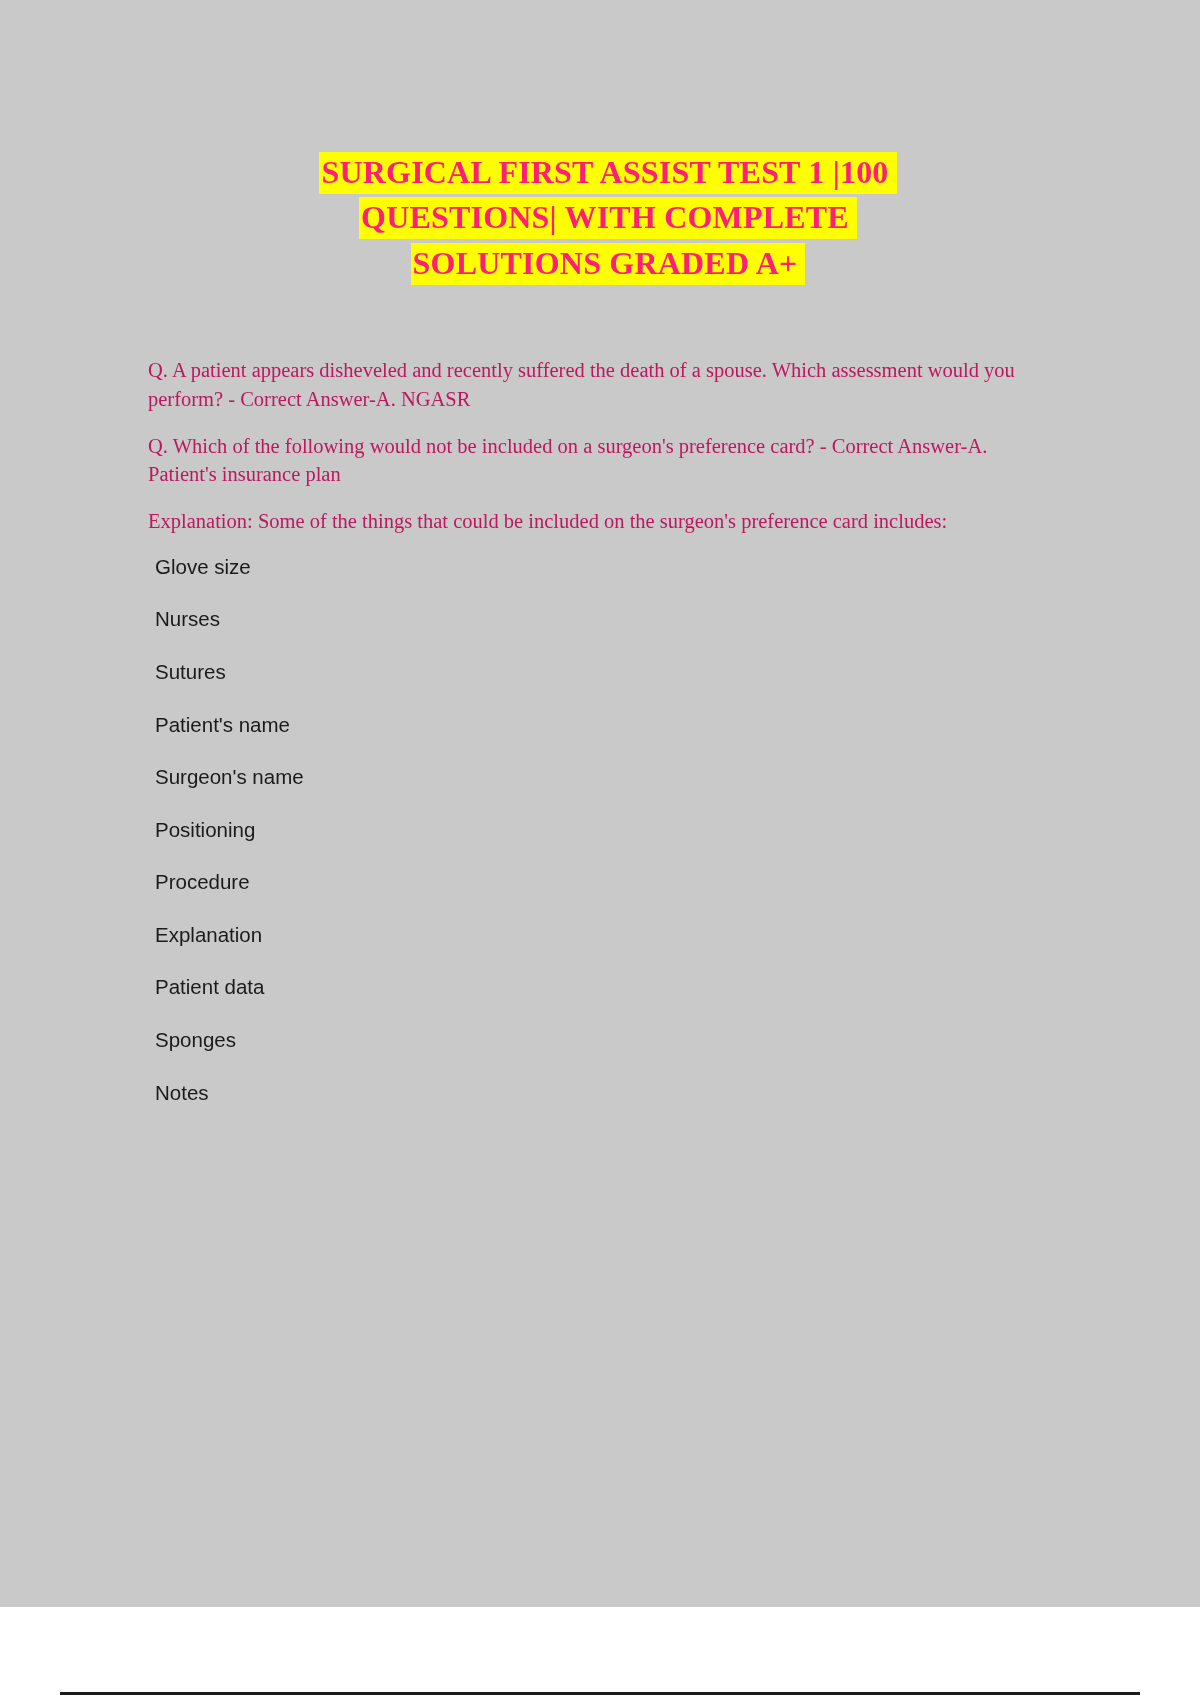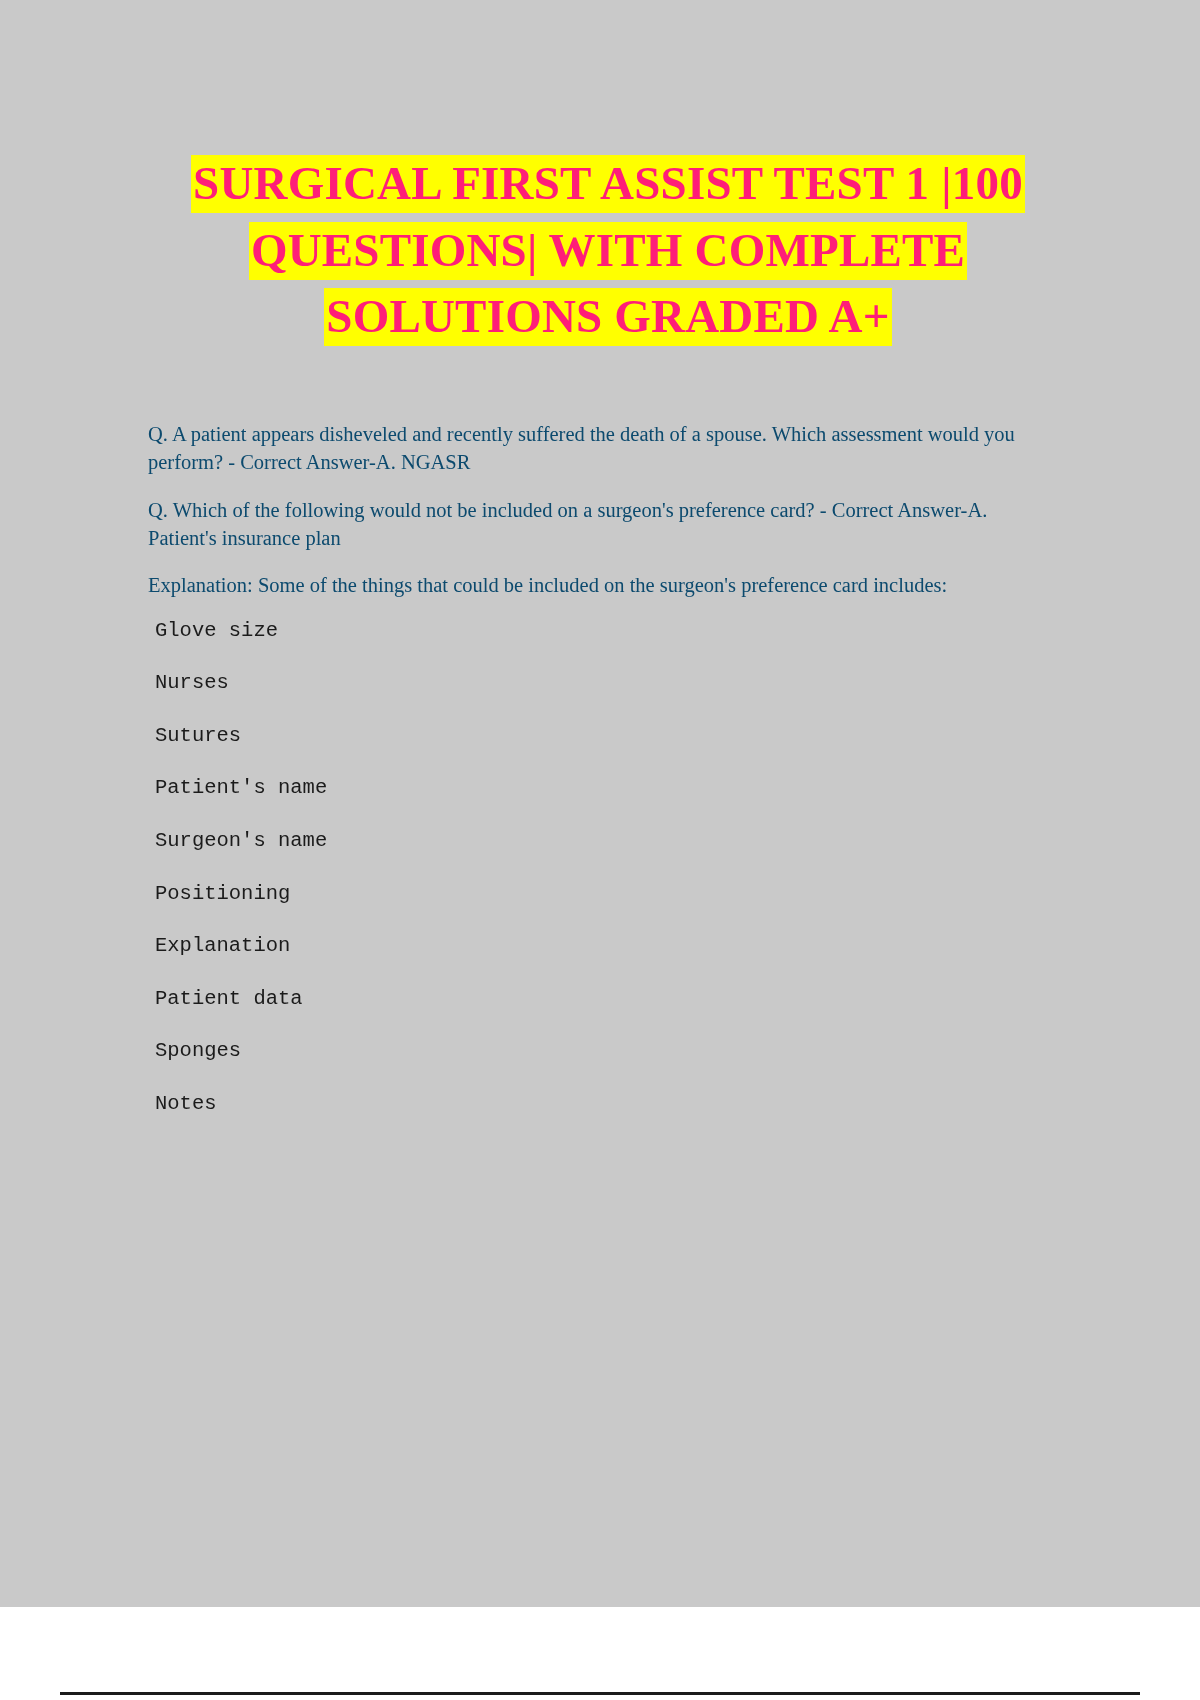--- a/index.html
+++ b/index.html
@@ -40,46 +40,46 @@
   .title-line {
     display: block;
     text-align: center;
     line-height: 1.42;
   }
   .title-line span.hl {
     background: #ffff00;
     color: #ff1e78;
     font-family: "Liberation Serif", serif;
     font-weight: bold;
-    font-size: 47px;
+    font-size: 32px;
     letter-spacing: 0.2px;
-    padding: 2px 2px 4px 2px;
+    padding: 2px 8px 4px 2px;
     box-decoration-break: clone;
     -webkit-box-decoration-break: clone;
   }
   .body-area {
     margin-top: 70px;
     padding-left: 0px;
   }
   p.para {
     margin: 0 0 19px 0;
     font-family: "Liberation Serif", serif;
     font-size: 20.5px;
     line-height: 1.38;
-    color: #0c4a6e;
+    color: #be185d;
     text-align: left;
     max-width: 905px;
   }
   ul.bullets {
     list-style: none;
     margin: 0;
     padding: 0 0 0 7px;
   }
   ul.bullets li {
-    font-family: Liberation Mono, monospace;
+    font-family: Liberation Sans, sans-serif;
     font-size: 20.5px;
     color: #1b1b1b;
     margin: 0 0 28px 0;
     line-height: 1.2;
   }
   .bottom-rule {
     position: absolute;
     left: 60px;
     top: 1692px;
     width: 1080px;
@@ -113,20 +113,21 @@
         <p class="para">Q. Which of the following would not be included on a surgeon's preference card? - Correct Answer-A. Patient's insurance plan</p>
         <p class="para">Explanation: Some of the things that could be included on the surgeon's preference card includes:</p>
 
         <ul class="bullets">
           <li>Glove size</li>
           <li>Nurses</li>
           <li>Sutures</li>
           <li>Patient's name</li>
           <li>Surgeon's name</li>
           <li>Positioning</li>
+          <li>Procedure</li>
           <li>Explanation</li>
           <li>Patient data</li>
           <li>Sponges</li>
           <li>Notes</li>
         </ul>
       </div>
 
     </div>
   </div>
 

